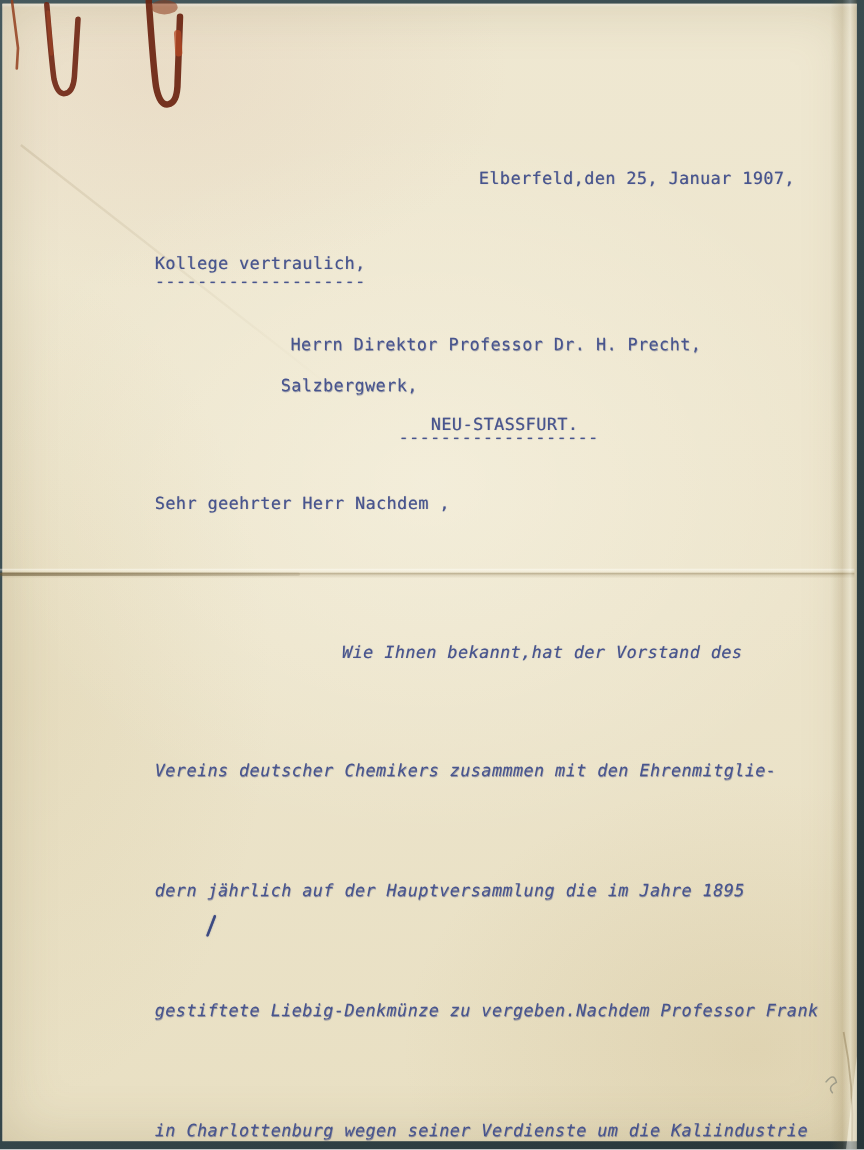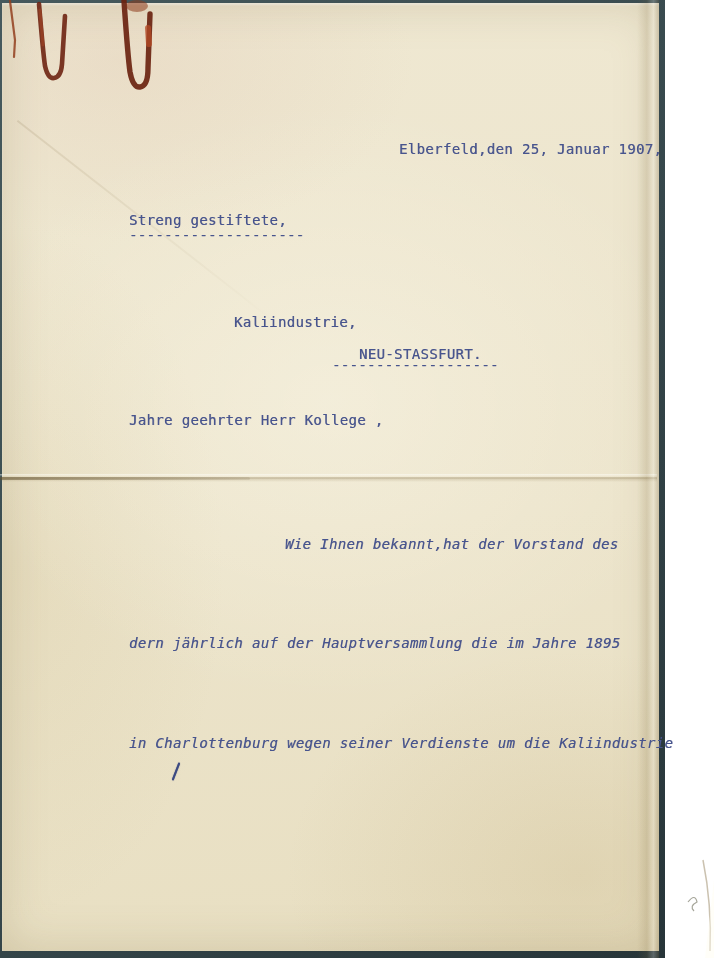--- a/index.html
+++ b/index.html
@@ -1,20 +1,20 @@
 <!DOCTYPE html>
 <html><head>
 <meta charset="utf-8">
 <style>
   * { margin:0; padding:0; box-sizing:border-box; }
   html,body { width:720px; height:958px; overflow:hidden; }
   body { font-family:"DejaVu Sans Mono", monospace; }
 
   .scan {
-    position:relative; width:665px; height:958px;
+    position:relative; width:720px; height:958px;
     background:linear-gradient(135deg,#46595d 0%, #3a4c50 40%, #273539 100%);
   }
 
   .paper {
     position:absolute; left:2px; top:3px; right:6px; bottom:7px;
     background:
       radial-gradient(ellipse 420px 260px at 18% 6%, rgba(222,196,176,0.30), transparent 70%),
       radial-gradient(ellipse 500px 400px at 50% 42%, rgba(255,253,242,0.35), transparent 75%),
       radial-gradient(ellipse 420px 320px at 88% 92%, rgba(190,168,116,0.22), transparent 70%),
       radial-gradient(ellipse 300px 500px at 2% 60%, rgba(200,182,130,0.18), transparent 70%),
@@ -92,32 +92,35 @@
     <path d="M 148,28 L 149,44" stroke="#b44a26" stroke-width="6" fill="none" stroke-linecap="round" opacity="0.75"></path>
 
     <path d="M 703,860 Q 712,905 710,951" stroke="rgba(140,120,80,0.45)" stroke-width="1.5" fill="none"></path>
     <polygon points="705,958 714,958 714,880" fill="rgba(255,253,240,0.45)"></polygon>
 
     <path d="M 688,902 q 7,-9 9,0 q -8,4 -3,9" stroke="#8f8f80" stroke-width="1.2" fill="none" opacity="0.8"></path>
   </svg>
 
   <div class="tline ink" style="left:399px; top:141px;">Elberfeld,den 25, Januar 1907,</div>
 
-  <div class="tline ink" style="left:129px; top:212px;">Streng gestiftete,</div>
+  <div class="tline ink" style="left:129px; top:212px;">Kollege vertraulich,</div>
   <div class="tline ink rule" style="left:129px; top:227px;">--------------------</div>
 
-  <div class="tline ink" style="left:234px; top:314px;">Kaliindustrie,</div>
+  <div class="tline ink" style="left:242px; top:280px;">Herrn Direktor Professor Dr. H. Precht,</div>
+  <div class="tline ink" style="left:234px; top:314px;">Salzbergwerk,</div>
   <div class="tline ink" style="left:359px; top:346px;">NEU-STASSFURT.</div>
   <div class="tline ink rule" style="left:332px; top:357px;">-------------------</div>
 
-  <div class="tline ink" style="left:129px; top:412px;">Jahre geehrter Herr Kollege ,</div>
+  <div class="tline ink" style="left:129px; top:412px;">Sehr geehrter Herr Nachdem ,</div>
 
   <div class="body-block ink">
     <div class="bline first">Wie Ihnen bekannt,hat der Vorstand des</div>
+    <div class="bline">Vereins deutscher Chemikers zusammmen mit den Ehrenmitglie-</div>
     <div class="bline">dern jährlich auf der Hauptversammlung die im Jahre 1895</div>
+    <div class="bline">gestiftete Liebig-Denkmünze zu vergeben.Nachdem Professor Frank</div>
     <div class="bline">in Charlottenburg wegen seiner Verdienste um die Kaliindustrie</div>
     
     
     
     
     
     
     
     
     

